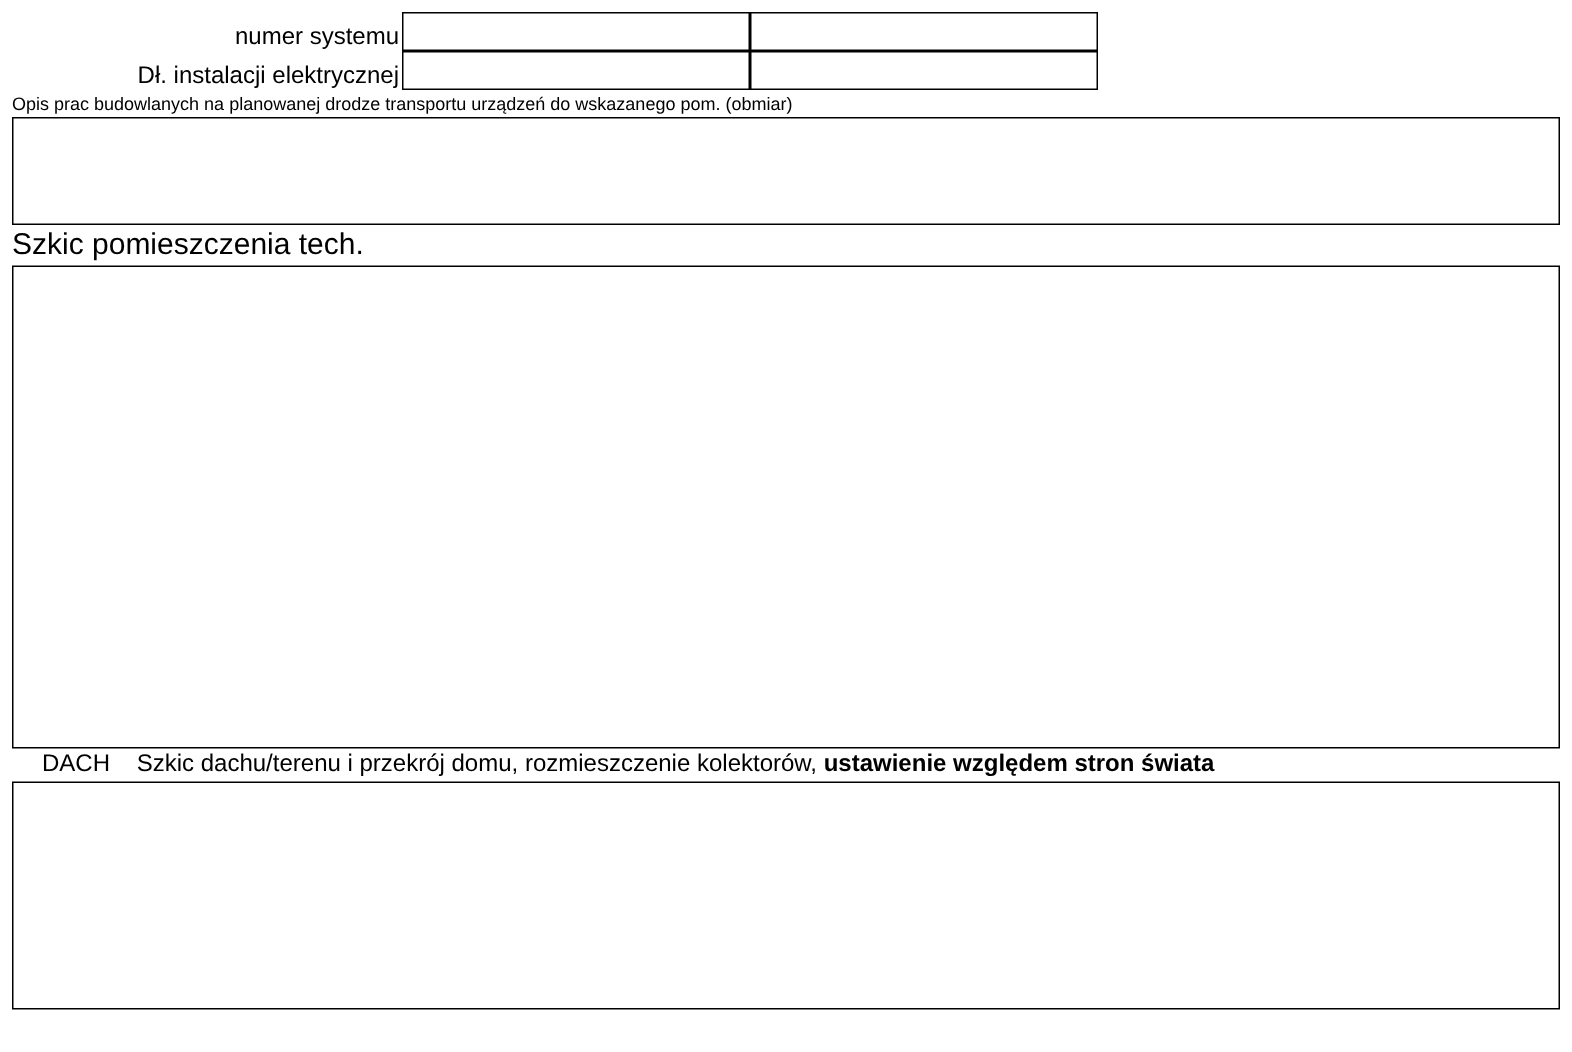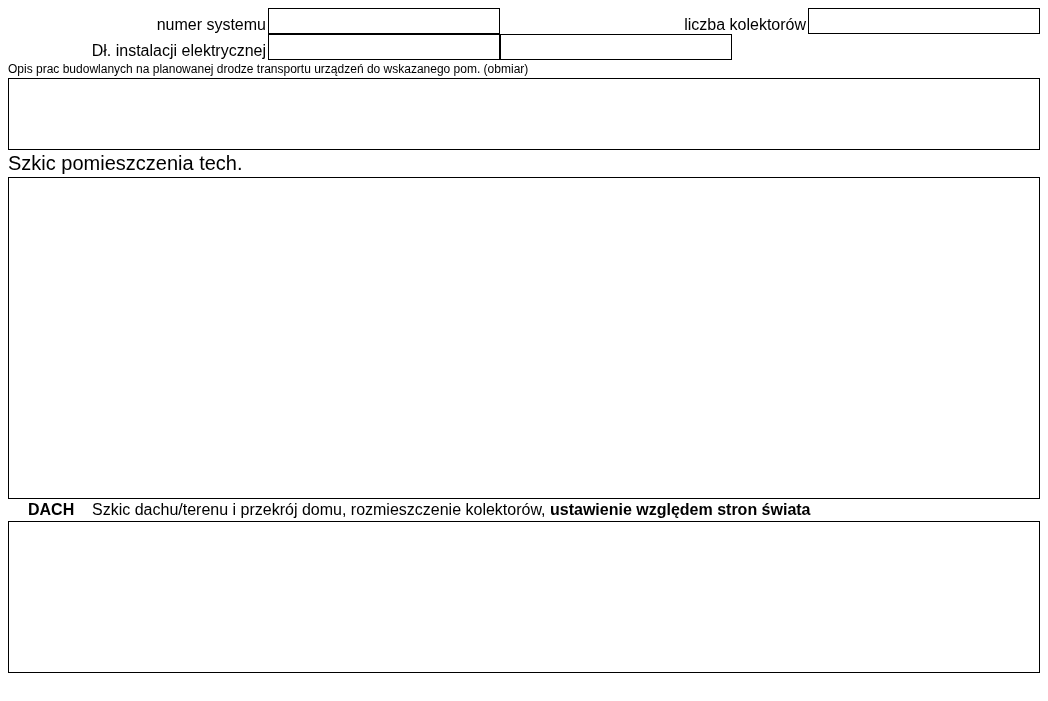--- a/index.html
+++ b/index.html
@@ -69,36 +69,35 @@
       width: 300px;
     }
     .sketch-hint {
       font-size: 13px;
     }
     .dach-heading {
       padding: 2px 0 2px 20px;
       font-size: 16px;
     }
     .dach-label {
-      font-weight: bold;
+      font-weight: normal;
     }
     .dach-desc {
       font-weight: normal;
     }
     .dach-bold {
       font-weight: bold;
     }
   </style>
 </head>
 <body>
 
 <div class="form-row">
   <div class="form-label label-col-1">numer systemu</div>
   <div class="form-field field-col-1"></div>
-  <div class="form-label label-col-2">liczba kolektorów</div>
   <div class="form-field field-col-2"></div>
 </div>
 
 <div class="form-row">
   <div class="form-label label-col-1">Dł. instalacji elektrycznej</div>
   <div class="form-field field-col-1"></div>
   <div class="form-field field-col-2"></div>
 </div>
 
 <div class="section-heading">Opis prac budowlanych na planowanej drodze transportu urządzeń do wskazanego pom. (obmiar)</div>

